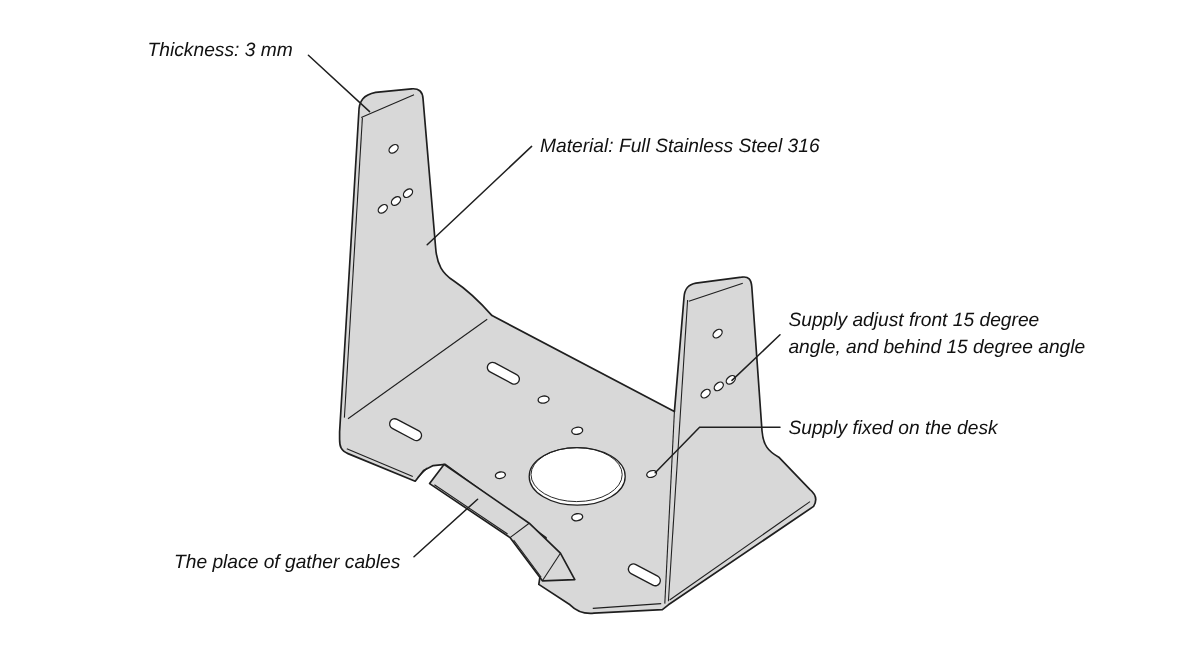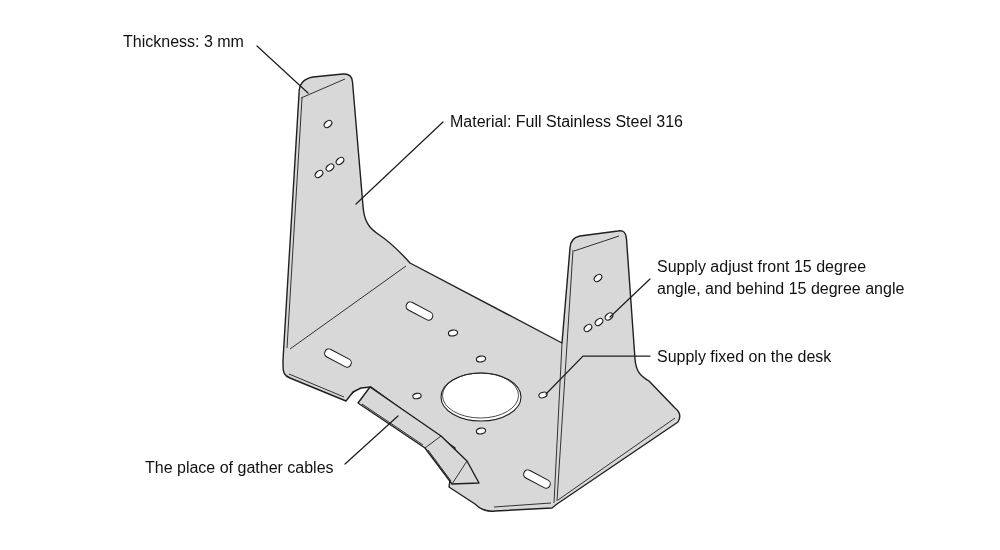--- a/index.html
+++ b/index.html
@@ -8,20 +8,21 @@
     width: 1000px;
     height: 550px;
     background: var(--bg, #ffffff);
     overflow: hidden;
   }
   .stage {
     position: relative;
     width: 1000px;
     height: 494px;
     font-family: "Liberation Sans", sans-serif;
+    font-style: italic;
   }
   svg { display: block; }
   .part {
     fill: var(--part-fill, #d8d8d8);
     stroke: var(--line, #1f1f1f);
     stroke-width: 1.4;
     stroke-linejoin: round;
   }
   .iline {
     fill: none;

